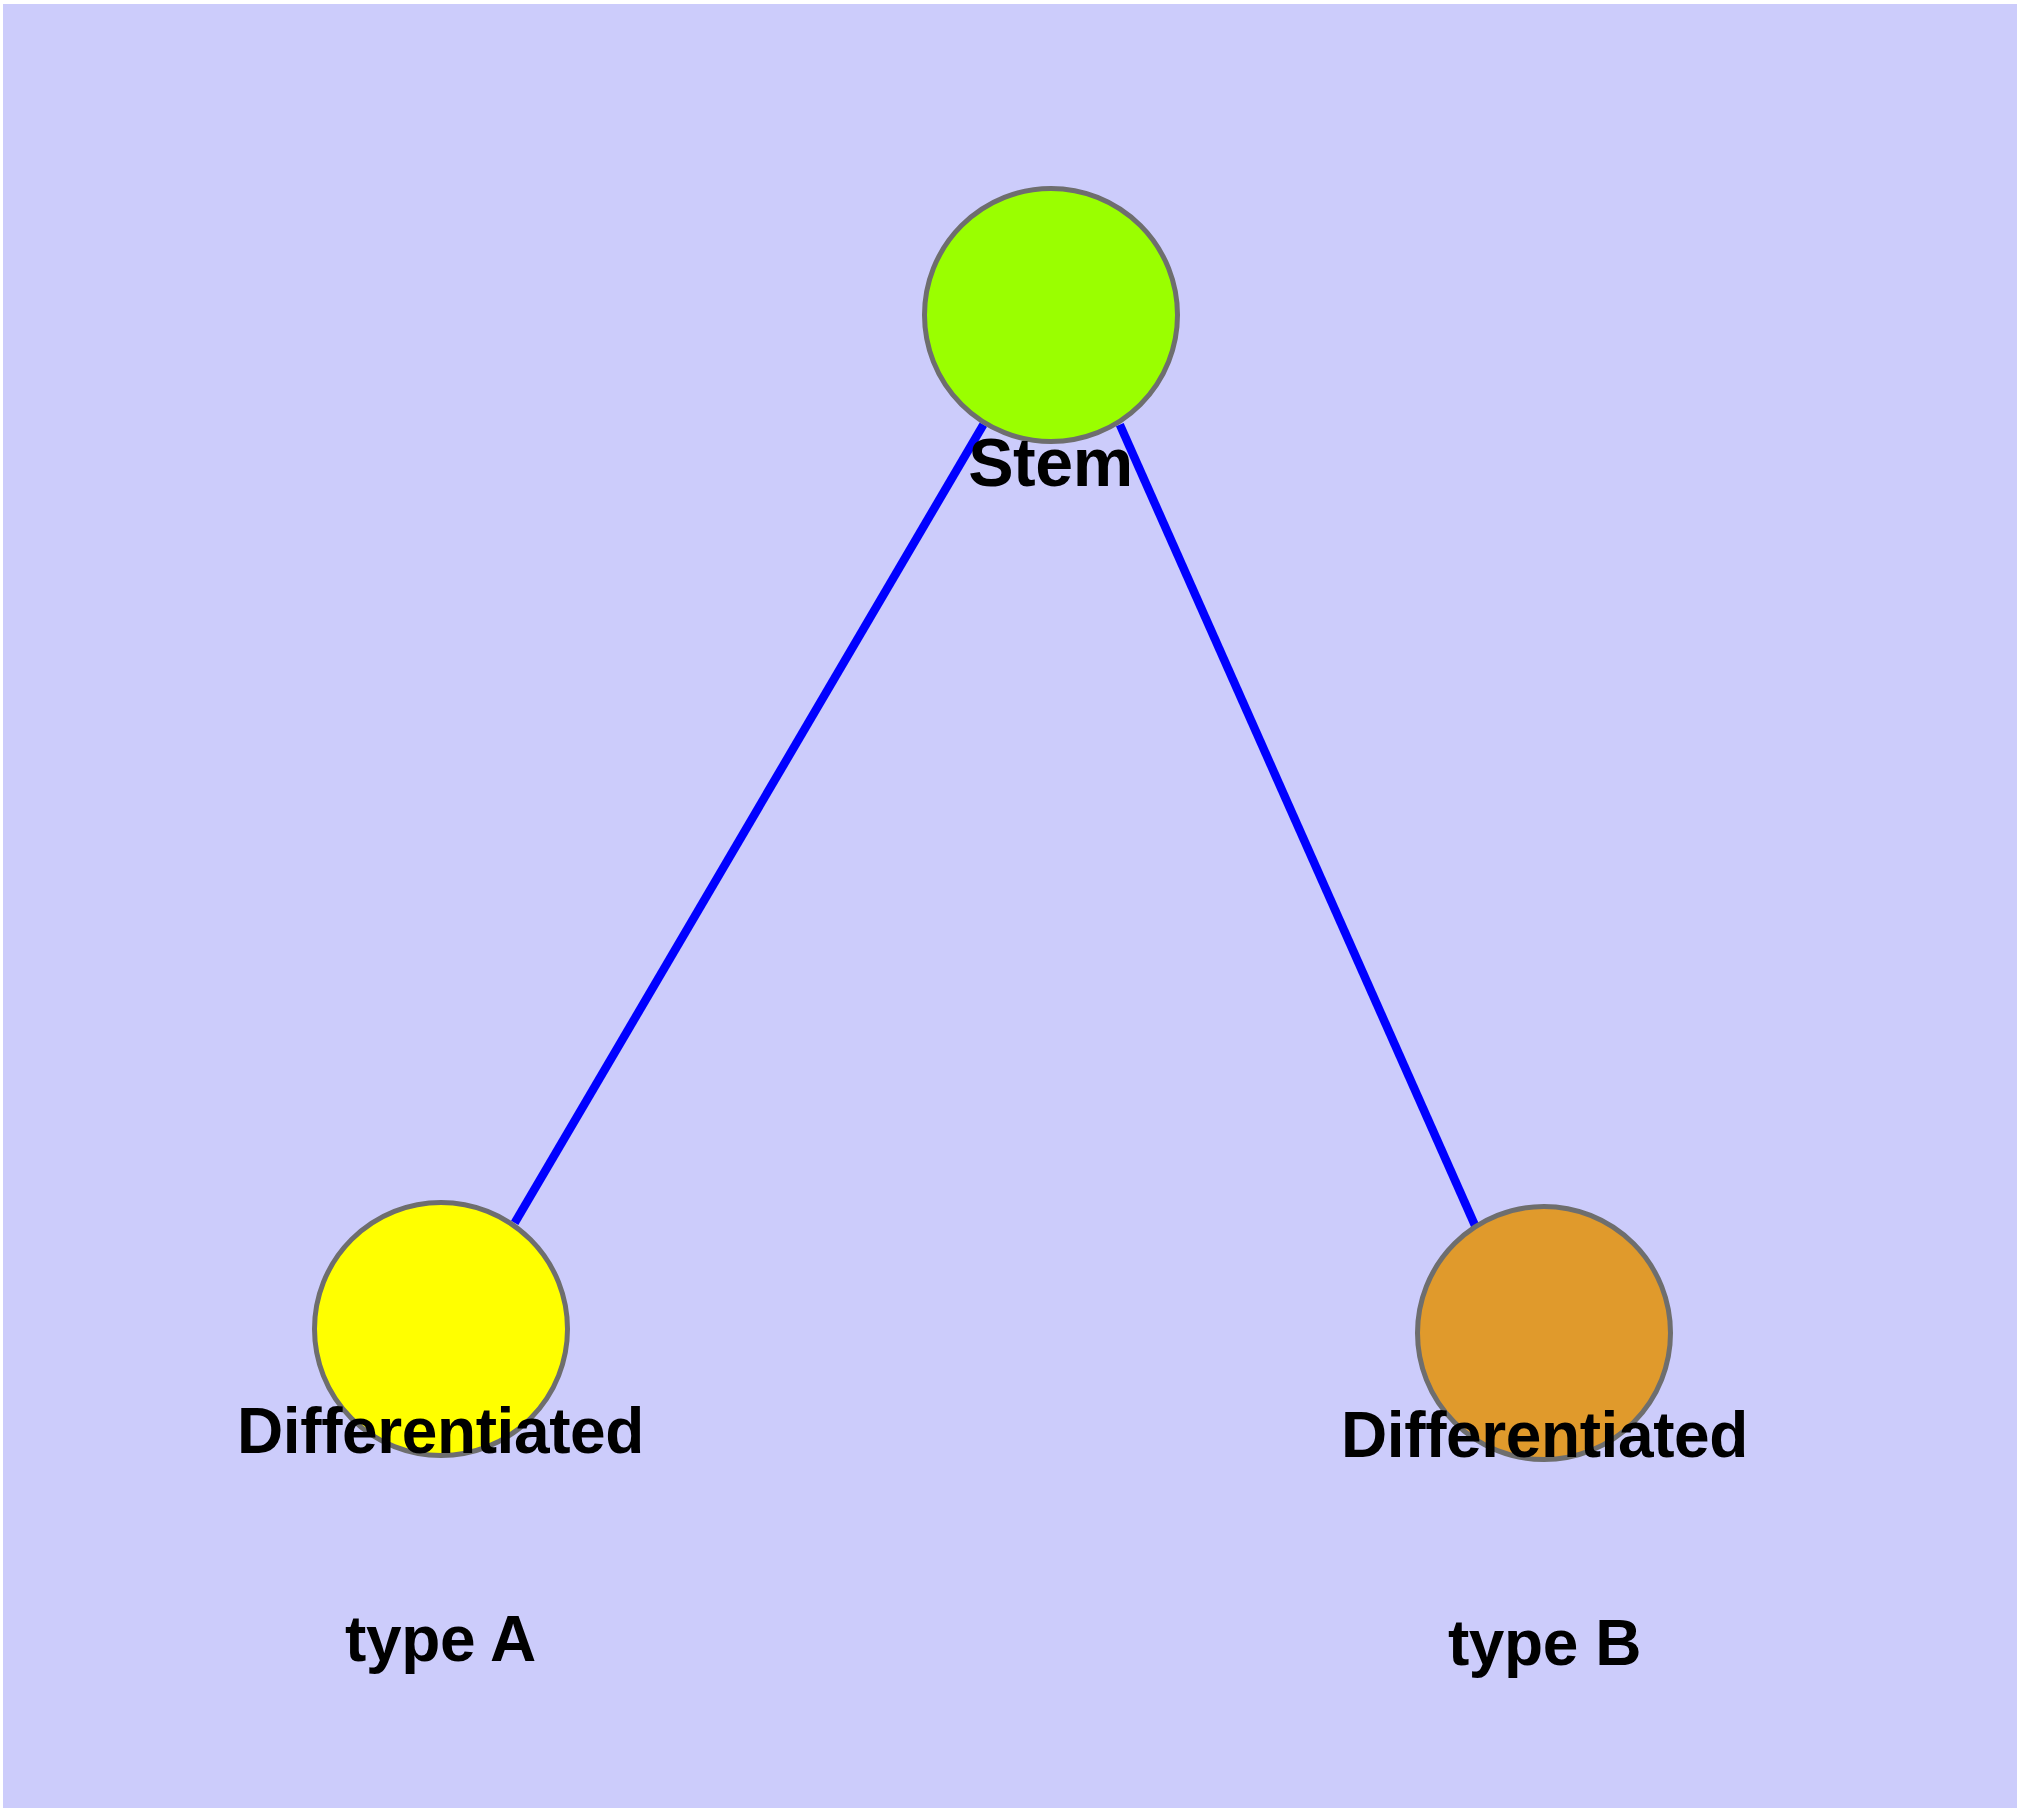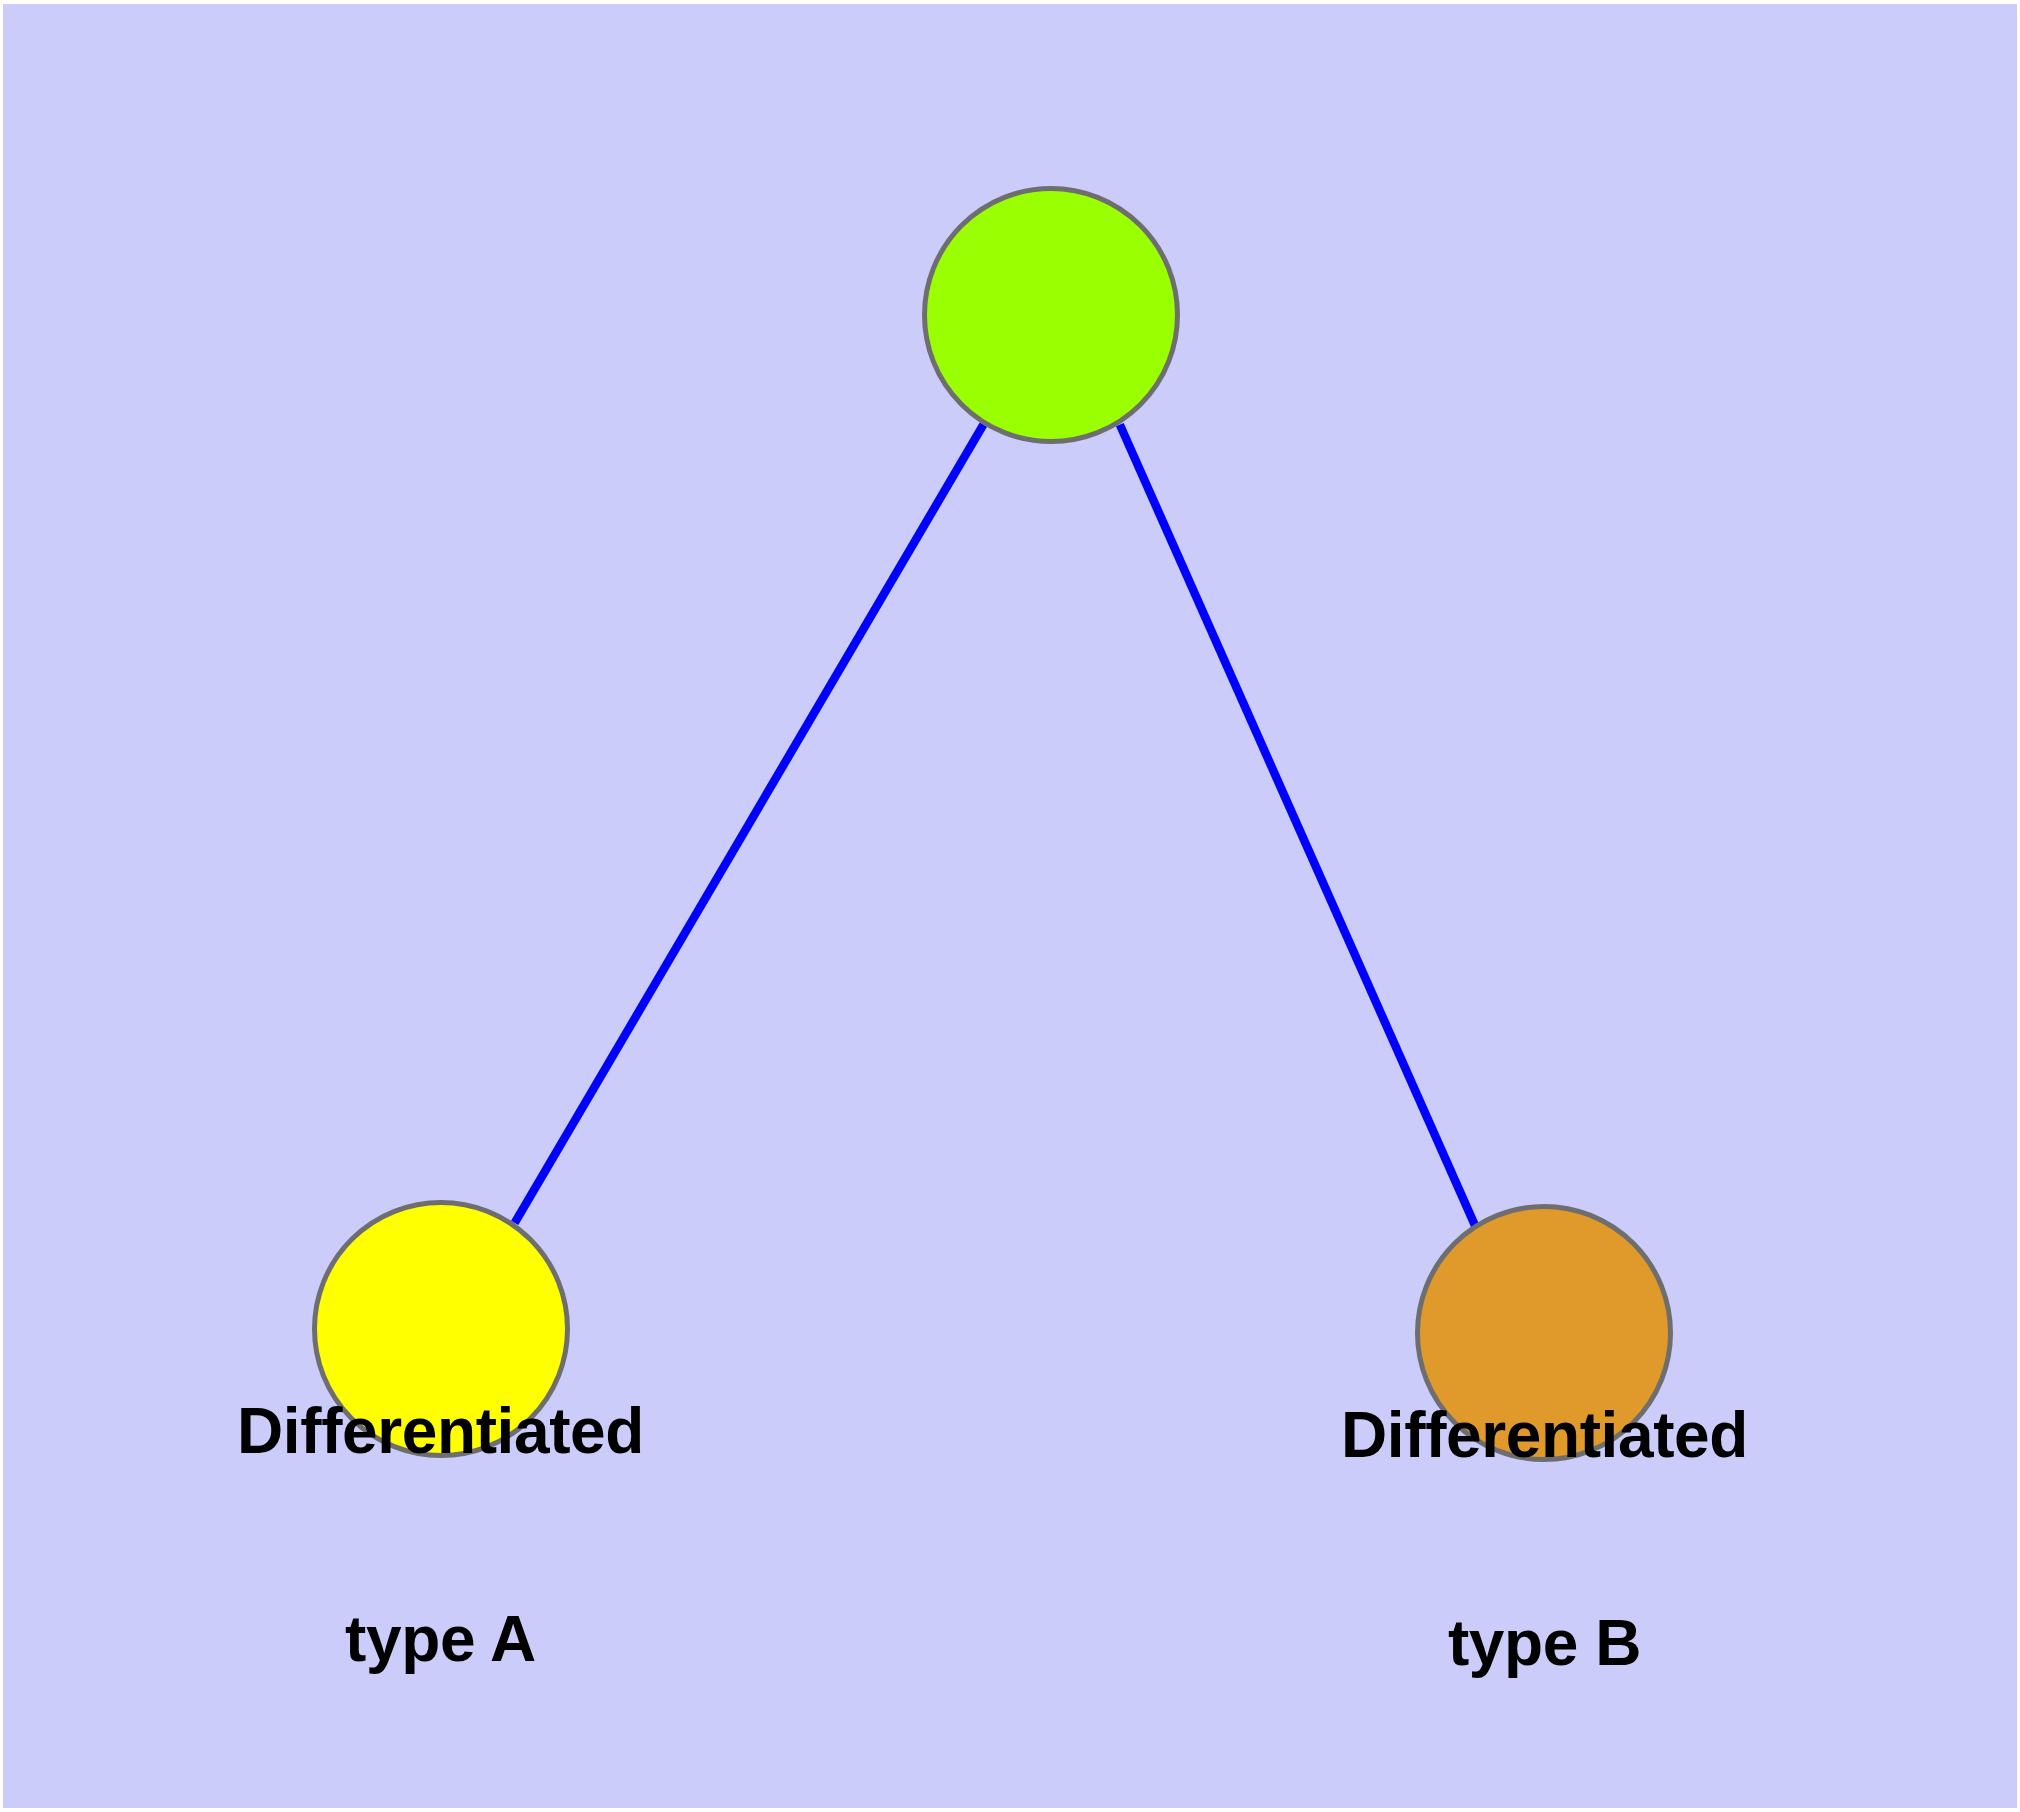--- a/index.html
+++ b/index.html
@@ -76,20 +76,23 @@
     <line class="graph-edge" x1="1160" y1="501" x2="607" y2="1443" stroke="#0000ff" stroke-width="10"></line>
     <line class="graph-edge" x1="1321" y1="501" x2="1741" y2="1448" stroke="#0000ff" stroke-width="10"></line>
   </svg>
 
   <div id="node-layer">
 
     <div class="graph-node" style="left: 922px; top: 186px; width: 258px; height: 258px; background: rgb(154, 255, 0); border-color: rgb(110, 110, 110); border-width: 5.1px;"></div>
     <div class="graph-node" style="left: 312px; top: 1200px; width: 258px; height: 258px; background: rgb(255, 255, 0); border-color: rgb(110, 110, 110); border-width: 5.1px;"></div>
     <div class="graph-node" style="left: 1415px; top: 1204px; width: 258px; height: 258px; background: rgb(224, 154, 44); border-color: rgb(110, 110, 110); border-width: 5.1px;"></div>
 
+    <div class="node-label" style="font-size: 68px; color: rgb(0, 0, 0); width: 1017px; left: 542px; top: 279px;">
+      <span class="node-label-inner">Stem</span>
+    </div>
 
     <div class="node-label" style="font-size: 64px; color: rgb(0, 0, 0); width: 1017px; left: -68px; top: 1259px;">
       <span class="node-label-inner">Differentiated</span>
       <span class="node-label-inner">type A</span>
     </div>
 
     <div class="node-label" style="font-size: 64px; color: rgb(0, 0, 0); width: 1017px; left: 1036px; top: 1263px;">
       <span class="node-label-inner">Differentiated</span>
       <span class="node-label-inner">type B</span>
     </div>

